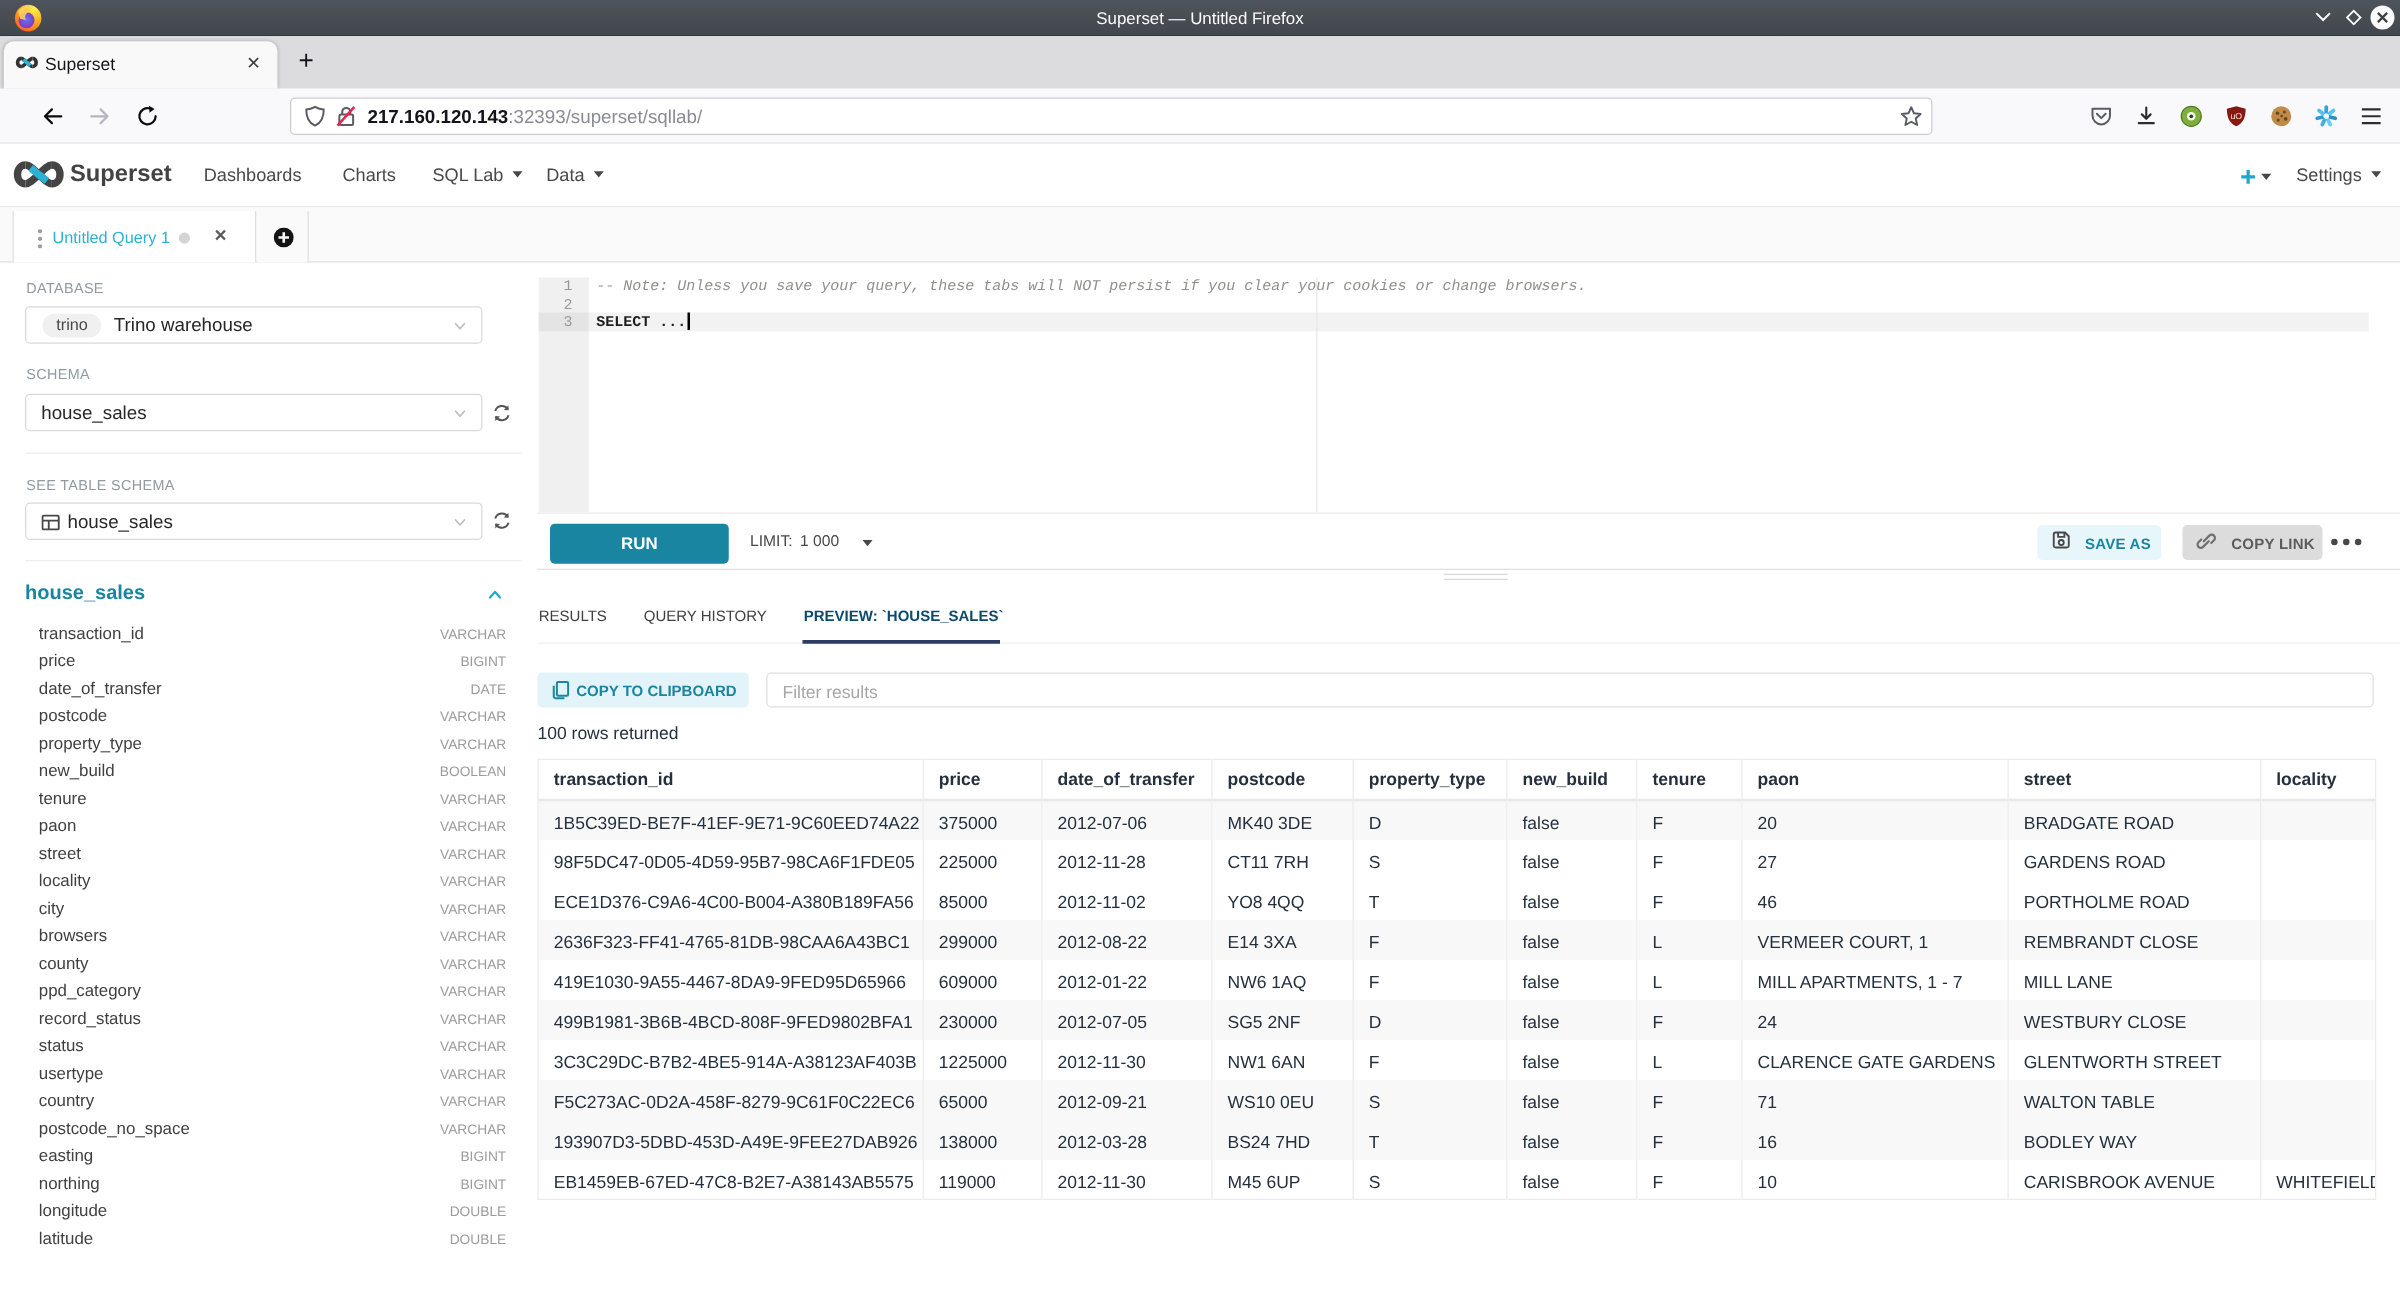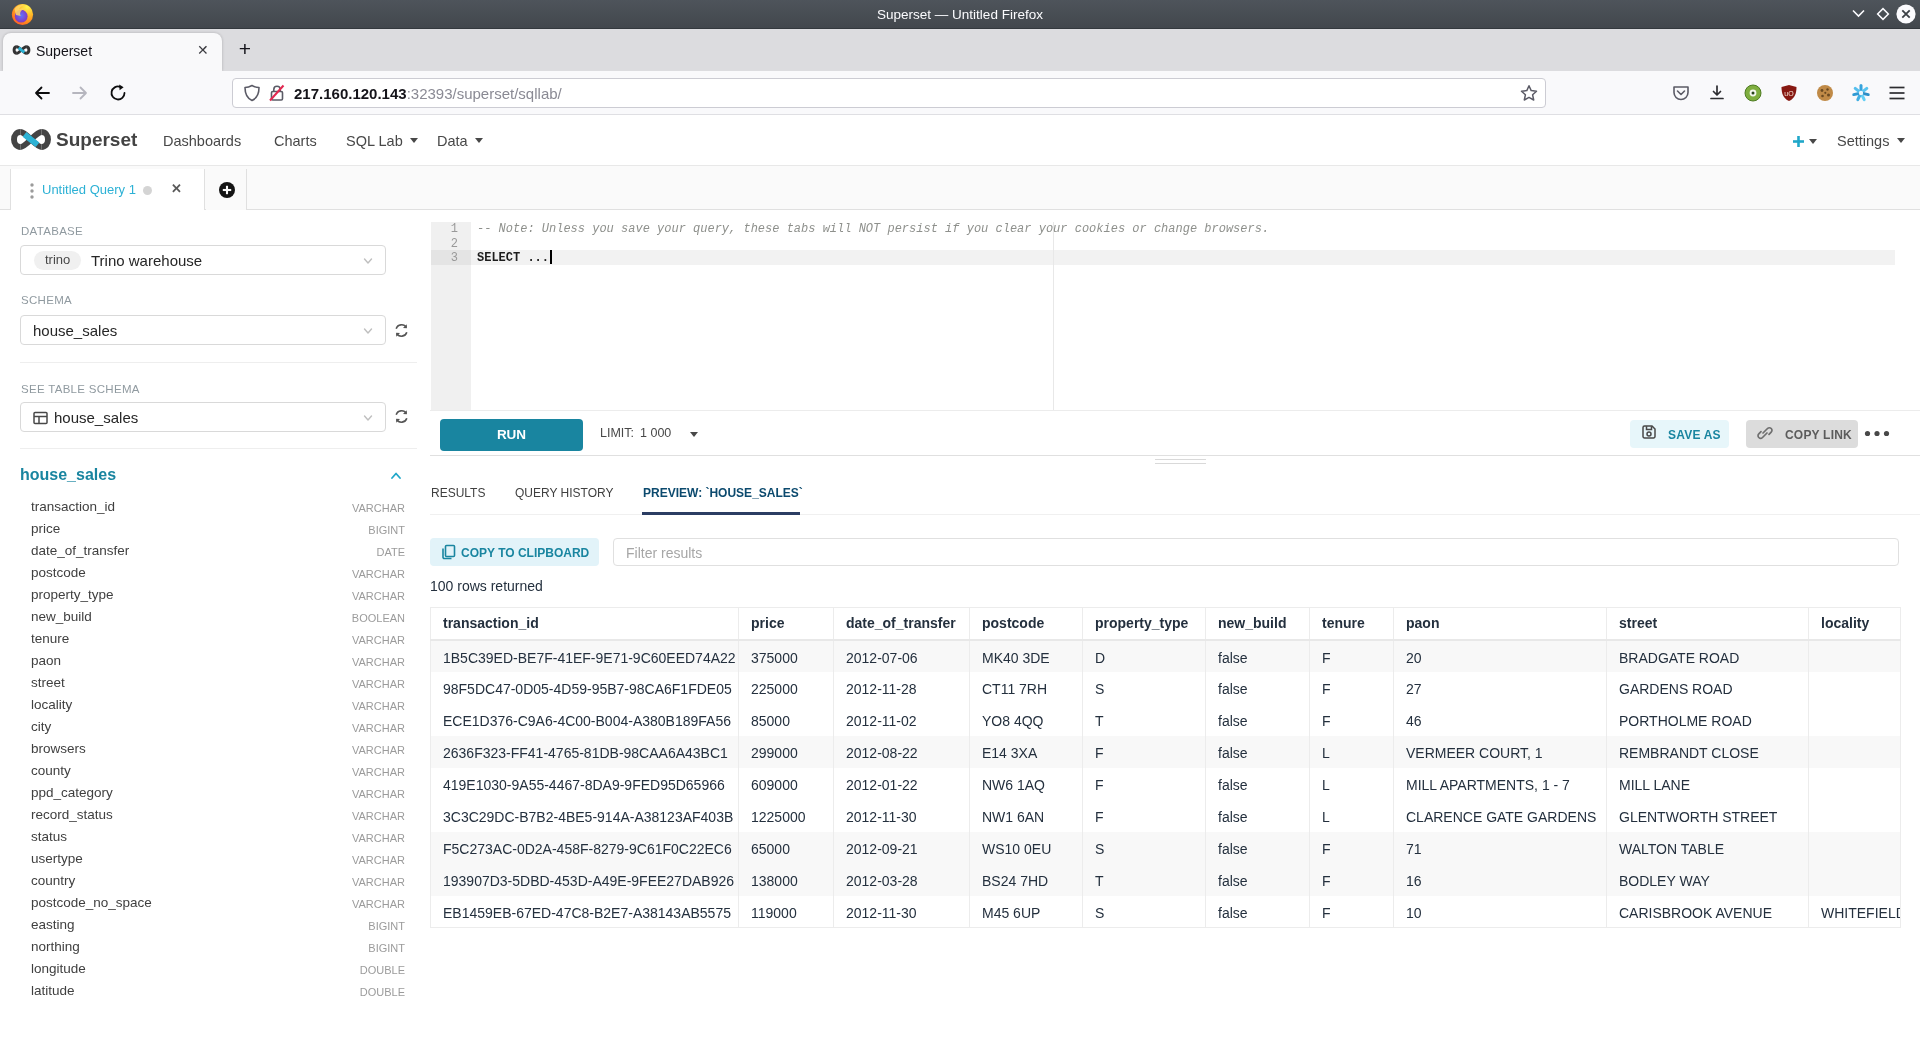--- a/index.html
+++ b/index.html
@@ -422,20 +422,32 @@
           <td>609000</td>
           <td>2012-01-22</td>
           <td>NW6 1AQ</td>
           <td>F</td>
           <td>false</td>
           <td>L</td>
           <td>MILL APARTMENTS, 1 - 7</td>
           <td>MILL LANE</td>
           <td></td>
         </tr>
+        <tr class="g">
+          <td>499B1981-3B6B-4BCD-808F-9FED9802BFA1</td>
+          <td>230000</td>
+          <td>2012-07-05</td>
+          <td>SG5 2NF</td>
+          <td>D</td>
+          <td>false</td>
+          <td>F</td>
+          <td>24</td>
+          <td>WESTBURY CLOSE</td>
+          <td></td>
+        </tr>
         <tr>
           <td>3C3C29DC-B7B2-4BE5-914A-A38123AF403B</td>
           <td>1225000</td>
           <td>2012-11-30</td>
           <td>NW1 6AN</td>
           <td>F</td>
           <td>false</td>
           <td>L</td>
           <td>CLARENCE GATE GARDENS</td>
           <td>GLENTWORTH STREET</td>

